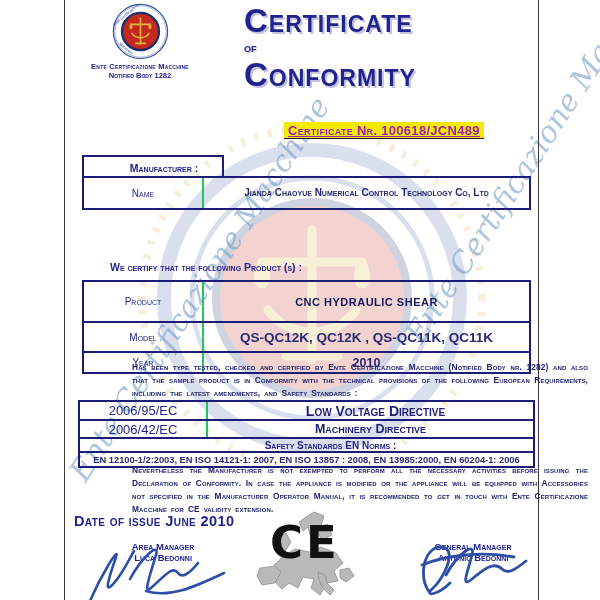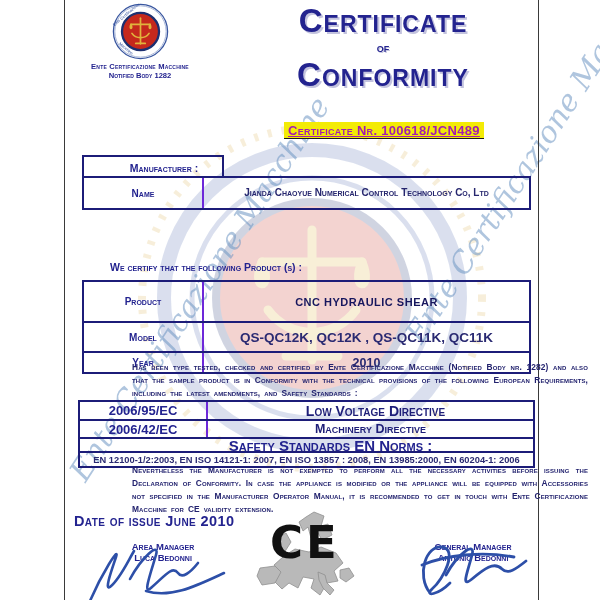--- a/index.html
+++ b/index.html
@@ -27,42 +27,42 @@
     color:rgba(110,150,195,0.55);white-space:nowrap;
   }
 
   
   .issuer{position:absolute;left:74px;top:3px;width:132px;text-align:center;}
   .issuer svg{display:block;margin:0 auto;}
   .issuer-name{font-size:7.6px;font-weight:bold;color:#23238f;line-height:9px;margin-top:2px;letter-spacing:.2px;}
   .issuer-body{font-size:7.6px;font-weight:bold;color:#23238f;line-height:9px;}
 
   
-  .title{position:absolute;left:244px;top:2px;width:278px;text-align:center;color:#23238f;}
+  .title{position:absolute;left:244px;top:2px;width:278px;color:#23238f;}
   .title-big{font-size:33px;font-weight:bold;letter-spacing:1px;line-height:37px;
     text-shadow:2px 2px 0 #c3c3de;}
   .title-of{font-size:13px;font-weight:bold;line-height:17px;text-shadow:1px 1px 0 #c3c3de;}
 
   .cert-nr{
     position:absolute;left:284px;top:122px;
     background:#f3eb06;color:#a21caf;
     font-size:13px;font-weight:bold;letter-spacing:.3px;
     padding:1px 4px 0 4px;
     text-decoration:underline;
     border-bottom:1.5px solid #1a1a1a;
   }
 
   
   .tbl{position:absolute;border:2px solid #1c1c78;background:transparent;}
   .trow{display:flex;align-items:center;}
   .trow + .trow{border-top:2px solid #1c1c78;}
   .tlabel{
     width:118px;flex:0 0 118px;align-self:stretch;display:flex;align-items:center;justify-content:center;
-    border-right:2px solid #6d28d9;
-    font-weight:bold;font-size:10px;color:#23238f;text-align:center;
+    border-right:2px solid #22c55e;
+    font-weight:normal;font-size:10px;color:#23238f;text-align:center;
   }
   .tvalue{flex:1;font-weight:bold;color:#26266e;}
 
   .mfr-header{
     position:absolute;left:82px;top:155px;width:116px;height:21px;
     border:2px solid #1c1c78;border-bottom:none;
     display:flex;align-items:center;justify-content:center;
     font-weight:bold;font-size:10.5px;color:#23238f;padding-left:22px;
   }
 
@@ -177,21 +177,21 @@
   <div class="tbl" style="left:78px;top:400px;width:453px;">
     <div class="trow" style="height:17px;gap:10px;">
       <div class="tlabel" style="width:126px;flex:0 0 126px;font-size:13px;">2006/95/EC</div>
       <div class="tvalue sc" style="font-size:14px;text-align:center;color:#1e1e78;">Low Voltage Directive</div>
     </div>
     <div class="trow" style="height:16px;justify-content:center;">
       <div class="tlabel" style="width:126px;flex:0 0 126px;font-size:13px;">2006/42/EC</div>
       <div class="tvalue sc" style="font-size:12.5px;text-align:center;color:#1e1e78;">Machinery Directive</div>
     </div>
     <div class="trow" style="height:12px;justify-content:center;">
-      <div class="sc" style="font-size:15px;font-weight:bold;color:#23238f;margin-left:48px;">Safety Standards EN Norms :</div>
+      <div class="sc" style="font-size:10px;font-weight:bold;color:#23238f;margin-left:48px;">Safety Standards EN Norms :</div>
     </div>
     <div class="trow" style="height:13px;justify-content:center;">
       <div style="font-size:9.3px;font-weight:600;color:#2a2a72;white-space:nowrap;">EN 12100-1/2:2003, EN ISO 14121-1: 2007, EN ISO 13857 : 2008,  EN 13985:2000, EN 60204-1: 2006</div>
     </div>
   </div>
 
   <div class="para sc" style="top:464px;">Nevertheless the Manufacturer is not exempted to perform all the necessary activities before issuing the Declaration of Conformity. In case the appliance is modified or the appliance will be equipped with Accessories not specified in the Manufacturer Operator Manual, it is recommended to get in touch with Ente Certificazione Macchine for CE validity extension.</div>
 
   <div class="date-line sc">Date of issue June 2010</div>
 

